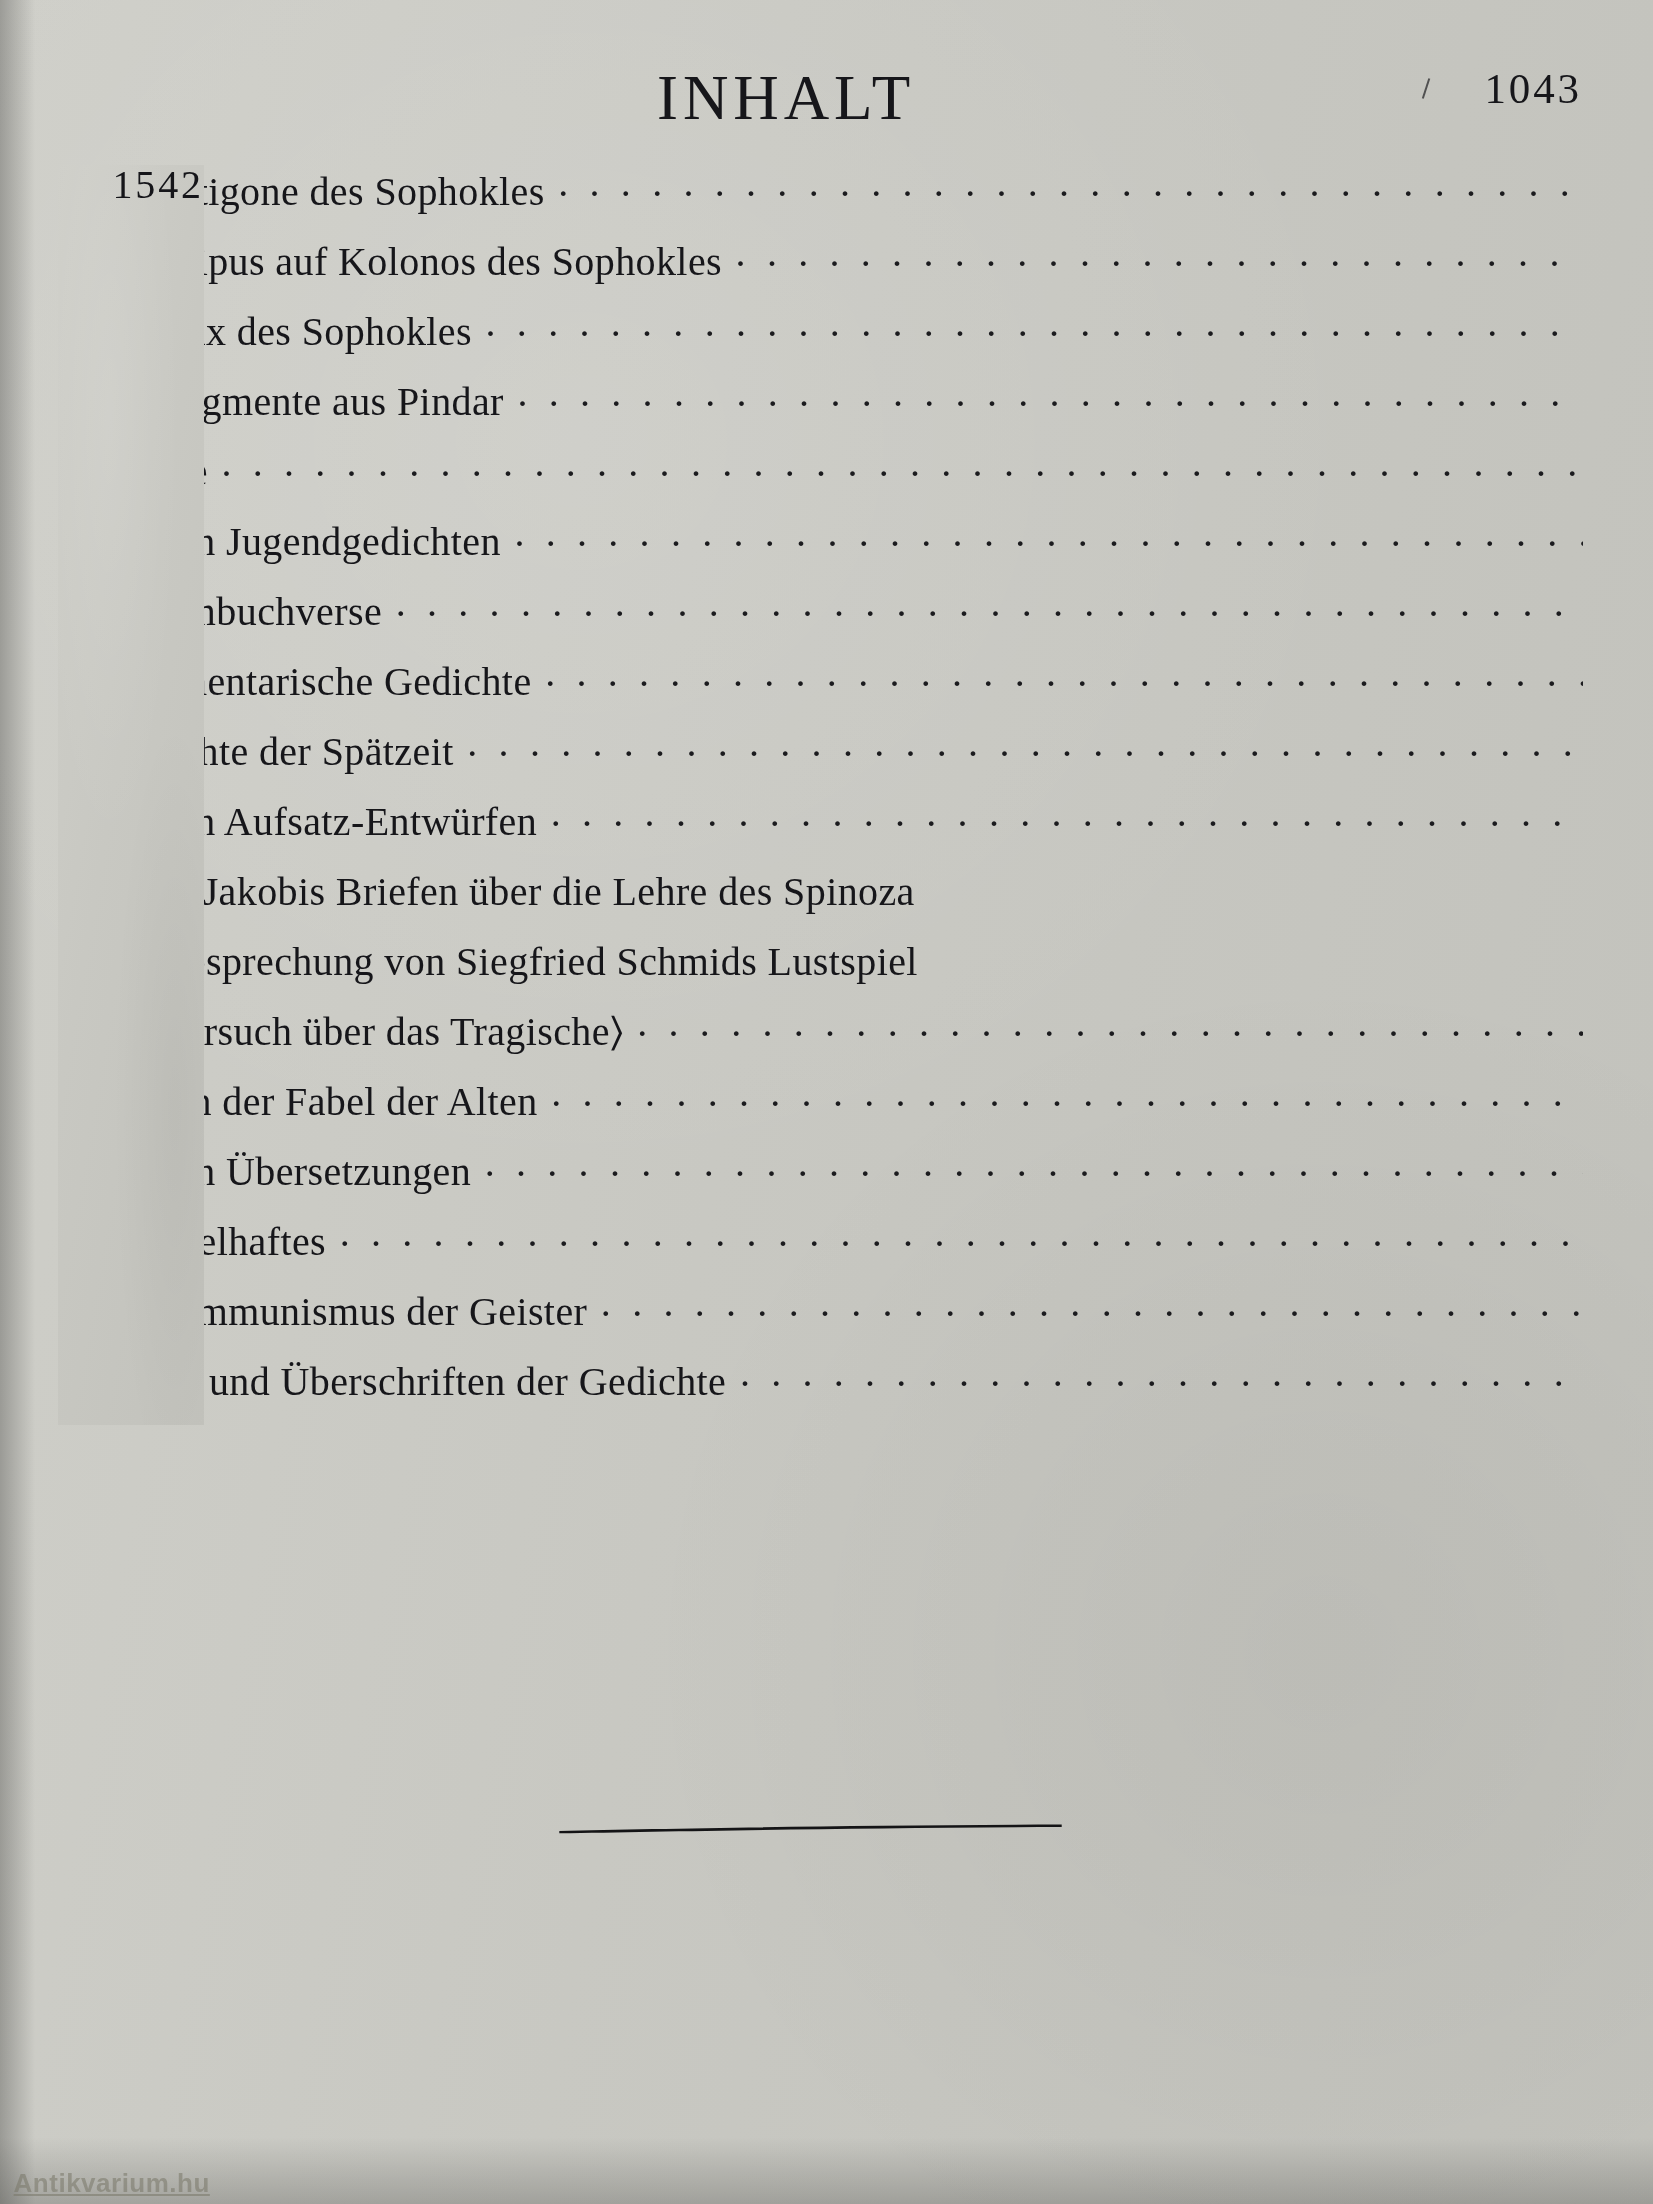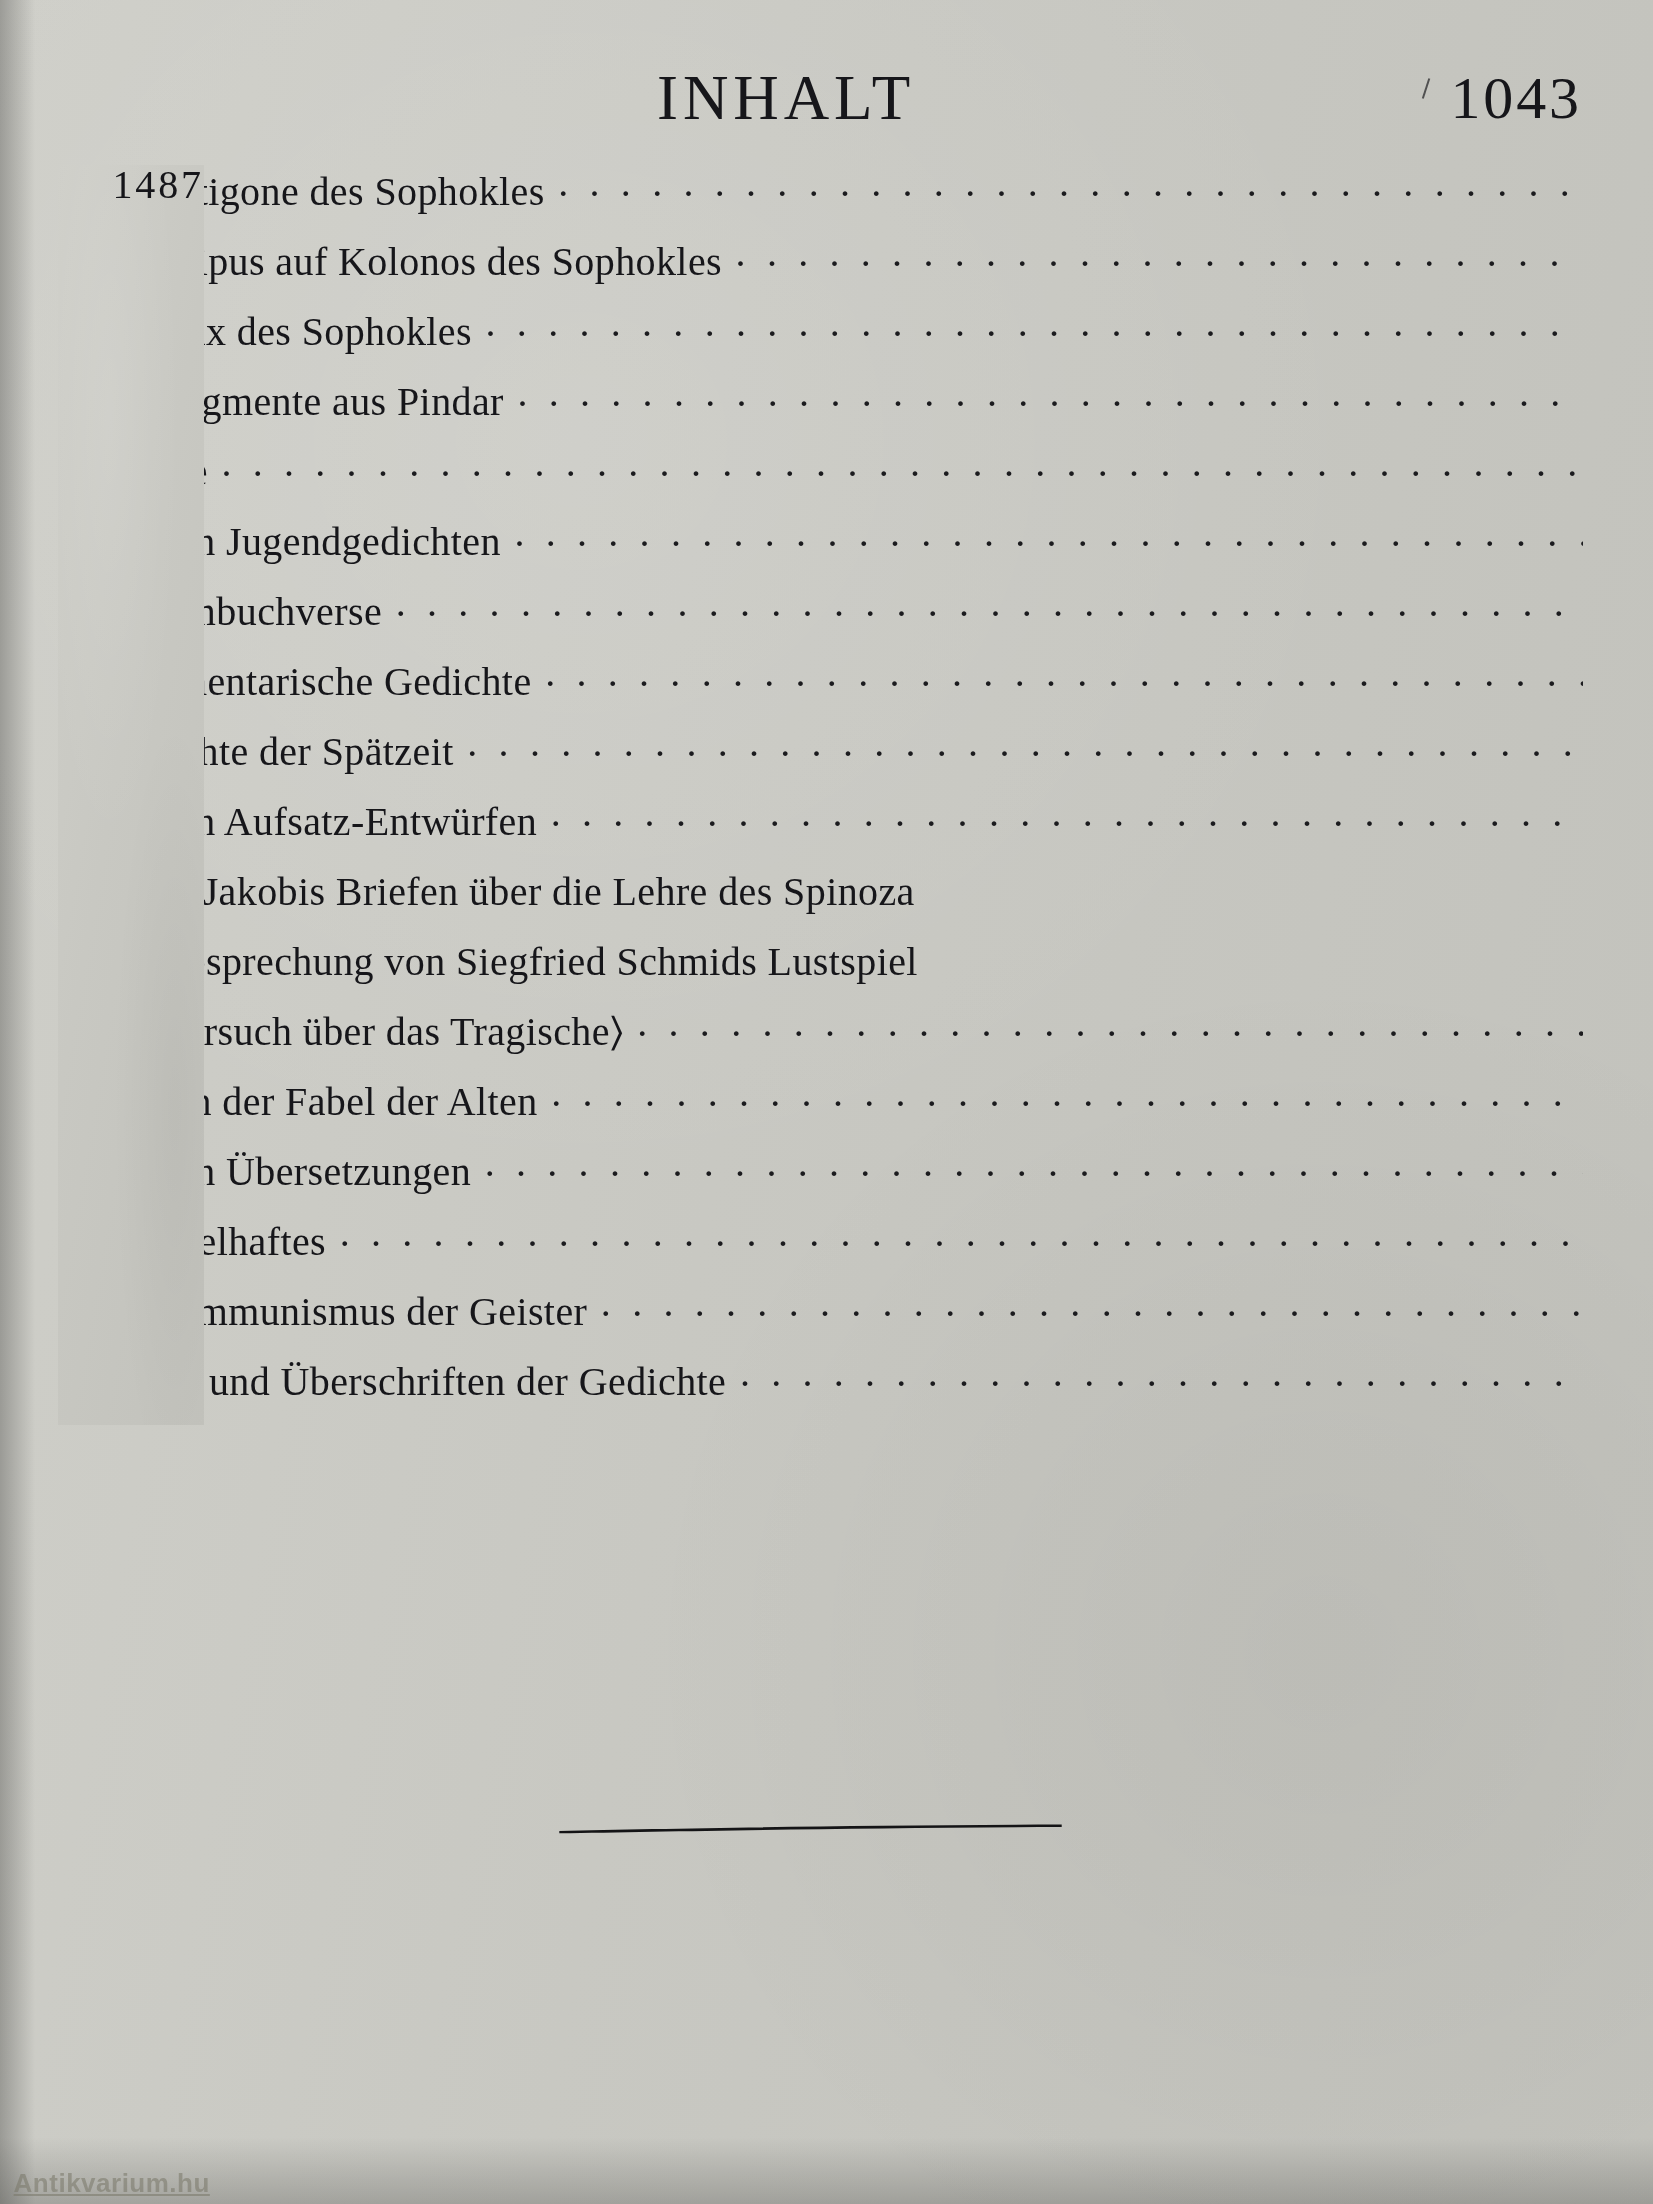--- a/index.html
+++ b/index.html
@@ -57,21 +57,21 @@
     left: 599px;
     top: 0;
     font-size: 63px;
     letter-spacing: 4.9px;
     font-weight: 400;
   }
   .header-page {
     position: absolute;
     right: 0;
     top: 1.9px;
-    font-size: 60px;
+    font-size: 43px;
     letter-spacing: 2.9px;
   }
   .header-tick {
     position: absolute;
     right: 155px;
     top: 15.5px;
     width: 1.9px;
     height: 21.3px;
     background: #2a2a2c;
     transform: rotate(18deg);
@@ -247,21 +247,21 @@
         <span class="page">1023</span>
       </div>
       <div class="entry lvl2">
         <span class="label">Kommunismus der Geister</span>
         <span class="leader"></span>
         <span class="page">1029</span>
       </div>
       <div class="entry lvl0">
         <span class="label">Anfänge und Überschriften der Gedichte</span>
         <span class="leader"></span>
-        <span class="page">1487</span>
+        <span class="page">1542</span>
       </div>
     </div>
 
   <div class="rule">
     <svg width="505" height="11.6" viewBox="0 0 520 12">
       <path d="M0 7.2 C 120 4.6, 300 1.2, 520 0.6 L 520 3.0 C 300 4.0, 120 7.6, 0 9.6 Z" fill="#141416"></path>
     </svg>
   </div>
 
   <div class="watermark">Antikvarium.hu</div>

